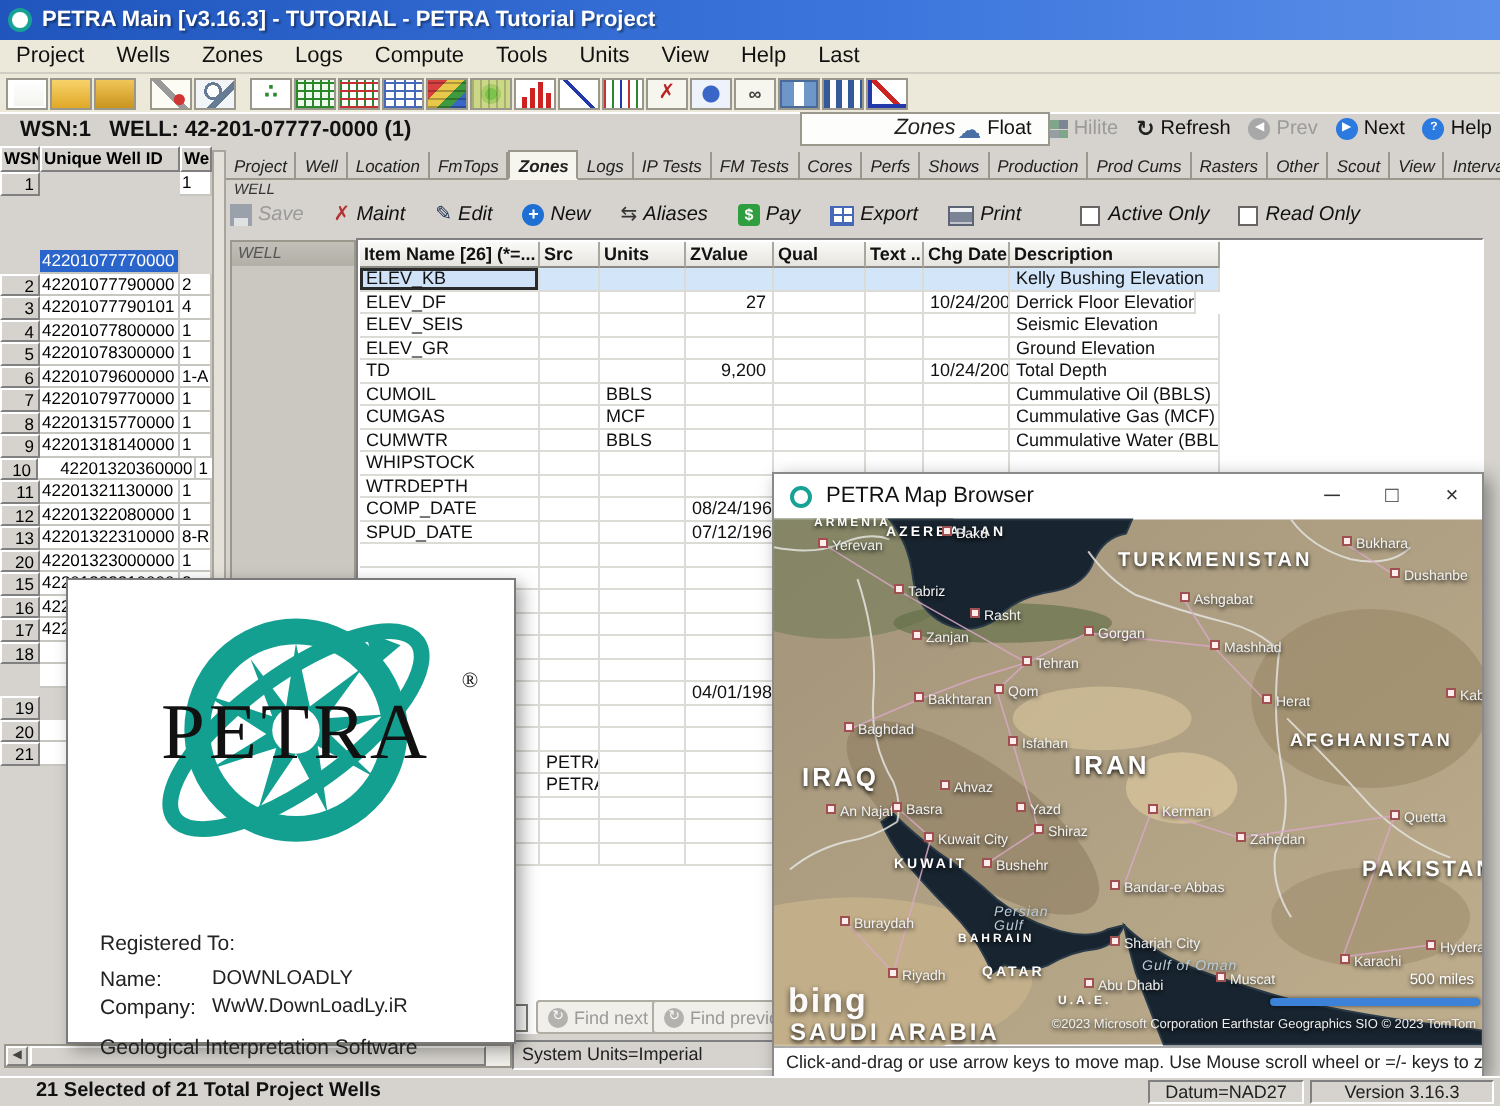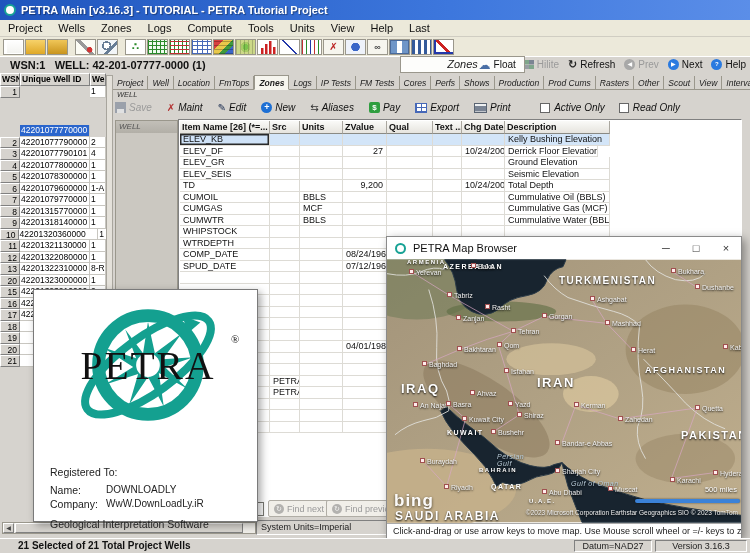--- a/index.html
+++ b/index.html
@@ -277,21 +277,21 @@
       <span class="wlc" style="width: 70px;">42201315770000</span>
       <span class="wlc" style="width: 16px;">1</span>
     </div>
     <div class="wlrow">
       <span class="wlc wsn" style="width: 20px;">9</span>
       <span class="wlc" style="width: 70px;">42201318140000</span>
       <span class="wlc" style="width: 16px;">1</span>
     </div>
     <div class="wlrow">
       <span class="wlc wsn" style="width: 20px;">10</span>
-      <span class="wlc" style="width: 88px;">42201320360000</span>
+      <span class="wlc" style="width: 88px; text-align: right;">42201320360000</span>
       <span class="wlc" style="width: 16px;">1</span>
     </div>
     <div class="wlrow">
       <span class="wlc wsn" style="width: 20px;">11</span>
       <span class="wlc" style="width: 70px;">42201321130000</span>
       <span class="wlc" style="width: 16px;">1</span>
     </div>
     <div class="wlrow">
       <span class="wlc wsn" style="width: 20px;">12</span>
       <span class="wlc" style="width: 70px;">42201322080000</span>
@@ -321,21 +321,21 @@
       <span class="wlc wsn" style="width: 20px;">17</span>
       <span class="wlc" style="width: 70px;">42201323350000</span>
       <span class="wlc" style="width: 16px;">2</span>
     </div>
     <div class="wlrow">
       <span class="wlc wsn" style="width: 20px;">18</span>
       <span class="wlc" style="width: 70px;"></span>
       <span class="wlc" style="width: 16px;"></span>
     </div>
     <div class="wlrow">
-      <span class="wlc wsn" style="width: 20px;">19</span>
+      <span class="wlc wsn" style="width: 20px; margin-top: 16px;">19</span>
       <span class="wlc" style="width: 70px;"></span>
       <span class="wlc" style="width: 16px;"></span>
     </div>
     <div class="wlrow">
       <span class="wlc wsn" style="width: 20px;">20</span>
       <span class="wlc" style="width: 70px;"></span>
       <span class="wlc" style="width: 16px;"></span>
     </div>
     <div class="wlrow">
       <span class="wlc wsn" style="width: 20px;">21</span>
@@ -440,38 +440,38 @@
       <span class="gc  name" style="width: 90px;">ELEV_DF</span>
       <span class="gc " style="width: 30px;"></span>
       <span class="gc " style="width: 43px;"></span>
       <span class="gc r" style="width: 44px;">27</span>
       <span class="gc " style="width: 46px;"></span>
       <span class="gc " style="width: 29px;"></span>
       <span class="gc r" style="width: 43px;">10/24/2003</span>
       <span class="gc " style="width: 93px;">Derrick Floor Elevation</span>
     </div>
     <div class="grow">
+      <span class="gc  name" style="width: 90px;">ELEV_SEIS</span>
+      <span class="gc " style="width: 30px;"></span>
+      <span class="gc " style="width: 43px;"></span>
+      <span class="gc r" style="width: 44px;"></span>
+      <span class="gc " style="width: 46px;"></span>
+      <span class="gc " style="width: 29px;"></span>
+      <span class="gc r" style="width: 43px;"></span>
+      <span class="gc " style="width: 105px;">Seismic Elevation</span>
+    </div>
+    <div class="grow">
       <span class="gc  name" style="width: 90px;">ELEV_GR</span>
       <span class="gc " style="width: 30px;"></span>
       <span class="gc " style="width: 43px;"></span>
       <span class="gc r" style="width: 44px;"></span>
       <span class="gc " style="width: 46px;"></span>
       <span class="gc " style="width: 29px;"></span>
       <span class="gc r" style="width: 43px;"></span>
       <span class="gc " style="width: 105px;">Ground Elevation</span>
-    </div>
-    <div class="grow">
-      <span class="gc  name" style="width: 90px;">ELEV_SEIS</span>
-      <span class="gc " style="width: 30px;"></span>
-      <span class="gc " style="width: 43px;"></span>
-      <span class="gc r" style="width: 44px;"></span>
-      <span class="gc " style="width: 46px;"></span>
-      <span class="gc " style="width: 29px;"></span>
-      <span class="gc r" style="width: 43px;"></span>
-      <span class="gc " style="width: 105px;">Seismic Elevation</span>
     </div>
     <div class="grow">
       <span class="gc  name" style="width: 90px;">TD</span>
       <span class="gc " style="width: 30px;"></span>
       <span class="gc " style="width: 43px;"></span>
       <span class="gc r" style="width: 44px;">9,200</span>
       <span class="gc " style="width: 46px;"></span>
       <span class="gc " style="width: 29px;"></span>
       <span class="gc r" style="width: 43px;">10/24/2003</span>
       <span class="gc " style="width: 105px;">Total Depth</span>

